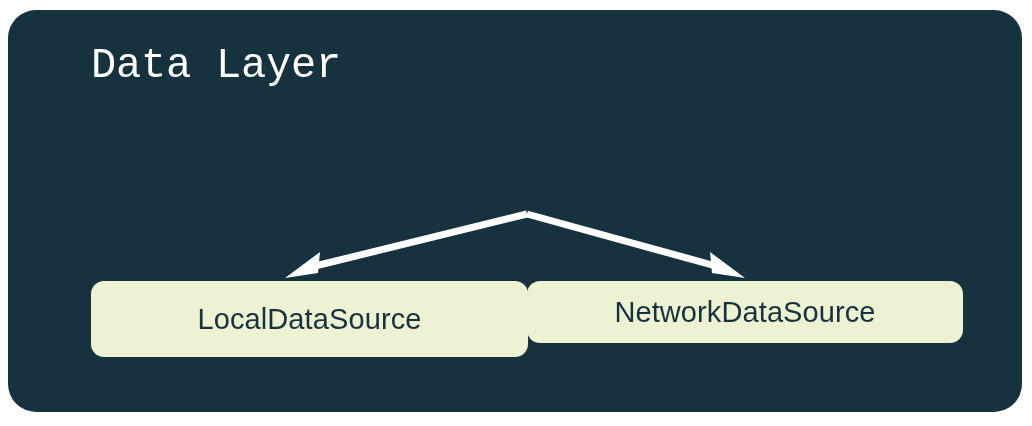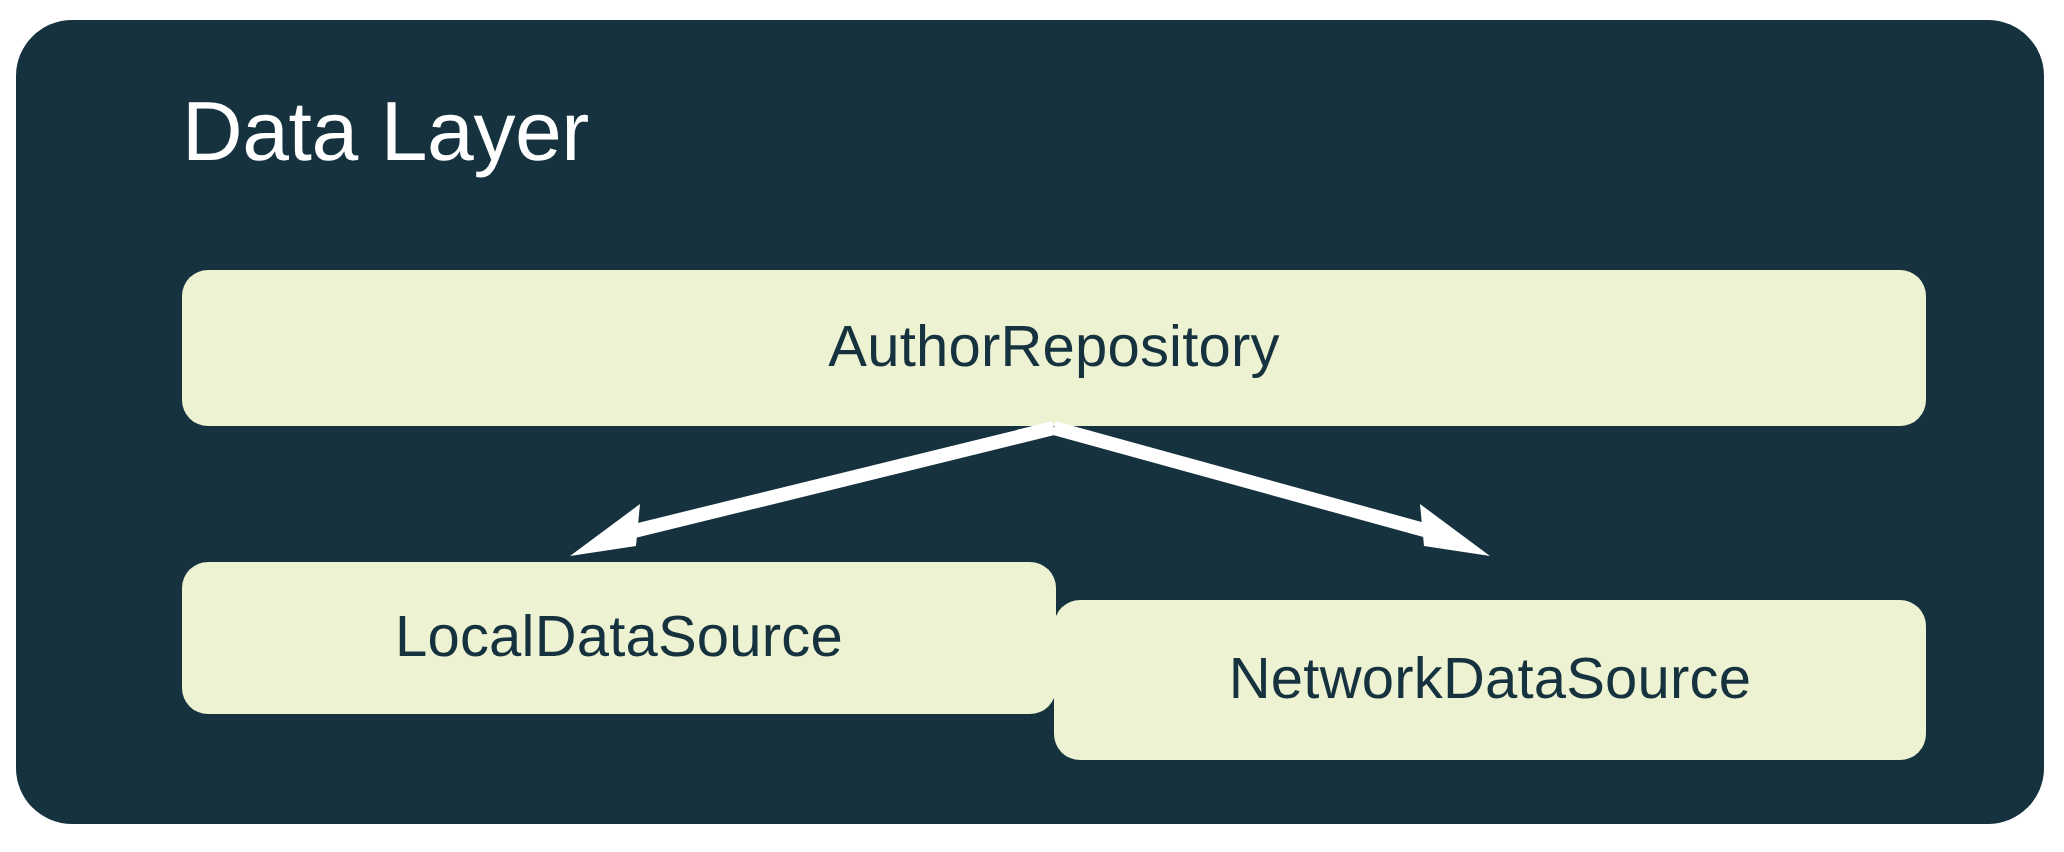--- a/index.html
+++ b/index.html
@@ -40,21 +40,21 @@
   .layer-title {
     position: absolute;
     left: 91px;
     top: 40px;
     color: #ffffff;
     font-size: 42px;
     line-height: 52px;
     font-weight: 400;
     letter-spacing: -0.2px;
     white-space: nowrap;
-    font-family: Liberation Sans, sans-serif;
+    font-family: Liberation Mono, monospace;
   }
 
   
   .node-card {
     position: absolute;
     background: #edf3d2;
     border-radius: 13px;
     color: #16323f;
     display: flex;
     align-items: center;
@@ -79,22 +79,21 @@
     left: 91px;
     top: 281px;
     width: 437px;
     height: 76px;
   }
 
   .node-network {
     left: 527px;
     top: 281px;
     width: 436px;
-    height: 80px;
-    margin-top: 19px;
+    height: 62px;
   }
 
   
   .arrow-layer {
     position: absolute;
     left: 0;
     top: 0;
     width: 1032px;
     height: 426px;
     pointer-events: none;
@@ -103,23 +102,20 @@
 </head>
 <body>
 
 <div id="canvas">
 
   <div class="layer-panel">
   </div>
 
   <div class="layer-title">Data Layer</div>
 
-  <div class="node-card node-repository">
-    <span>AuthorRepository</span>
-  </div>
 
   <div class="node-card node-local">
     <span>LocalDataSource</span>
   </div>
 
   <div class="node-card node-network">
     <span>NetworkDataSource</span>
   </div>
 
   <svg class="arrow-layer" viewBox="0 0 1032 426" width="1032" height="426">

